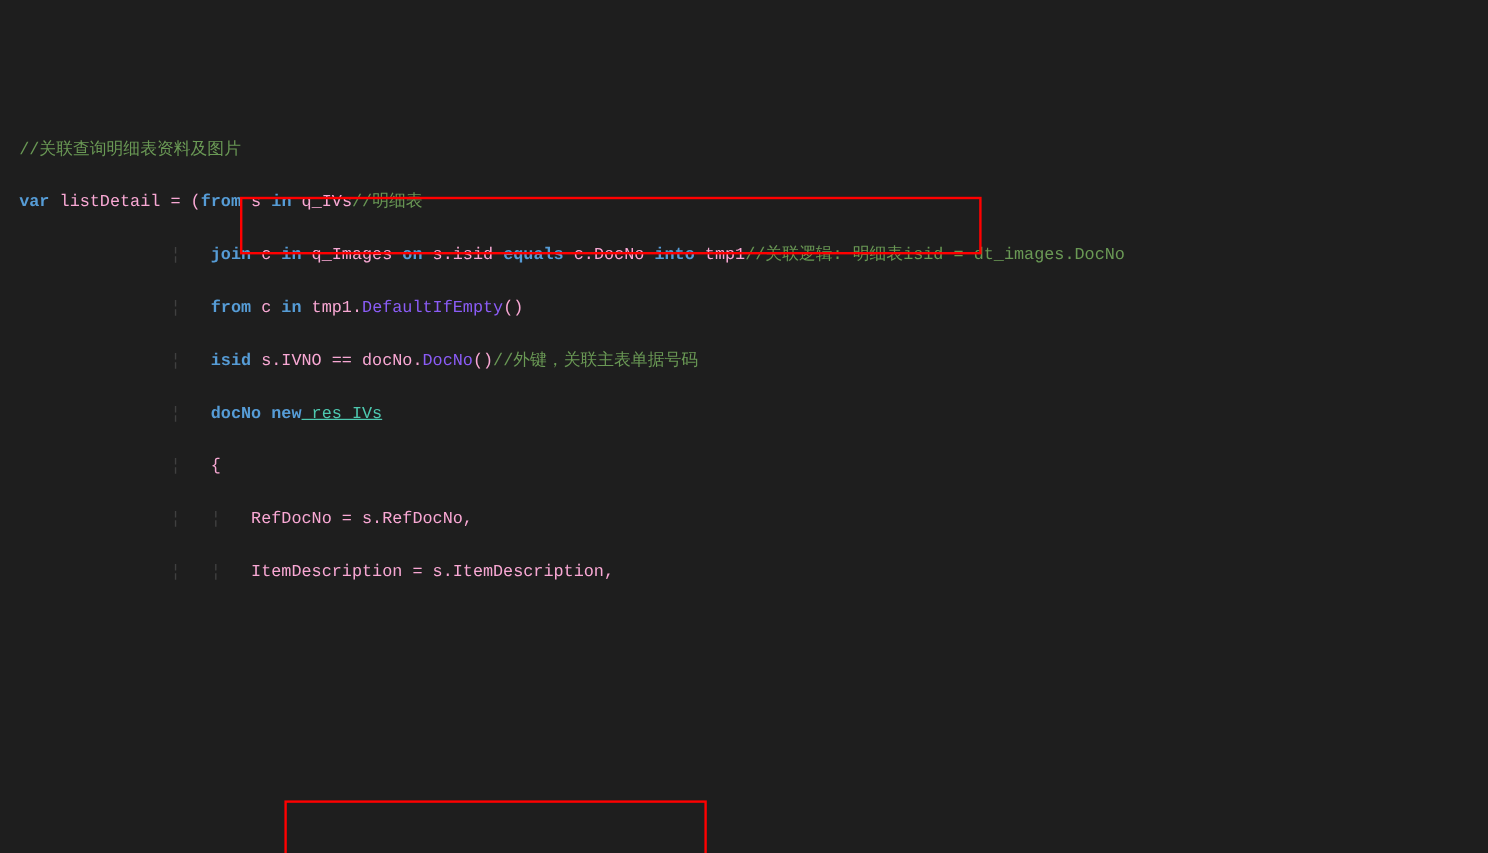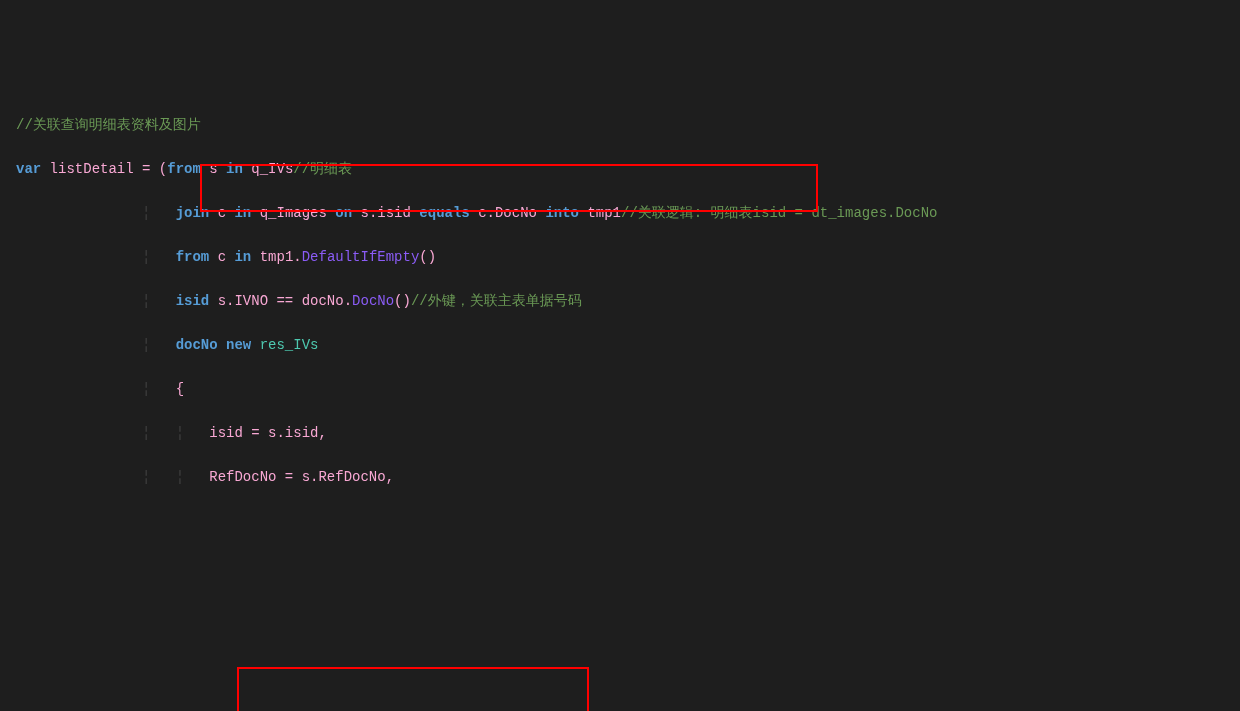--- a/index.html
+++ b/index.html
@@ -17,21 +17,21 @@
   white-space: pre;
   overflow-x: auto;
   width: 1240px;
   height: 711px;
 }
 .line {
   padding-left: 16px;
 }
 .c-comment { color: #6a9955; }
 .c-keyword { color: #569cd6; font-weight: bold; }
-.c-type { color: #4ec9b0; }
+.c-type { color: #4ec9b0; text-decoration: underline; }
 .c-method { color: #8b5cf6; }
 .c-plain { color: #f9a8d4; }
 .highlight-box1 {
   position: absolute;
   border: 2px solid #ff0000;
   top: 72px;
   left: 200px;
   width: 618px;
   height: 48px;
   pointer-events: none;
@@ -58,22 +58,22 @@
 
 
 <div class="wrap">
 <div class="line"><span class="c-comment">//关联查询明细表资料及图片</span></div>
 <div class="line"><span class="c-keyword">var</span><span class="c-plain"> listDetail = (</span><span class="c-keyword">from</span><span class="c-plain"> s </span><span class="c-keyword">in</span><span class="c-plain"> q_IVs</span><span class="c-comment">//明细表</span></div>
 <div class="line"><span class="guide">               ¦   </span><span class="c-keyword">join</span><span class="c-plain"> c </span><span class="c-keyword">in</span><span class="c-plain"> q_Images </span><span class="c-keyword">on</span><span class="c-plain"> s.isid </span><span class="c-keyword">equals</span><span class="c-plain"> c.DocNo </span><span class="c-keyword">into</span><span class="c-plain"> tmp1</span><span class="c-comment">//关联逻辑: 明细表isid = dt_images.DocNo</span></div>
 <div class="line"><span class="guide">               ¦   </span><span class="c-keyword">from</span><span class="c-plain"> c </span><span class="c-keyword">in</span><span class="c-plain"> tmp1.</span><span class="c-method">DefaultIfEmpty</span><span class="c-plain">()</span></div>
 <div class="line"><span class="guide">               ¦   </span><span class="c-keyword">isid</span><span class="c-plain"> s.IVNO == docNo.</span><span class="c-method">DocNo</span><span class="c-plain">()</span><span class="c-comment">//外键，关联主表单据号码</span></div>
 <div class="line"><span class="guide">               ¦   </span><span class="c-keyword">docNo</span><span class="c-keyword"> new</span><span class="c-type"> res_IVs</span></div>
 <div class="line"><span class="guide">               ¦   </span><span class="c-plain">{</span></div>
-<div class="line"><span class="guide">               ¦   ¦   </span><span class="c-plain">isid = s.isid,</span></div>
 <div class="line"><span class="guide">               ¦   ¦   </span><span class="c-plain">RefDocNo = s.RefDocNo,</span></div>
+<div class="line"><span class="guide">               ¦   ¦   </span><span class="c-plain">ItemDescription = s.ItemDescription,</span></div>
 
 
 
 
 
 
 
 
 
 

